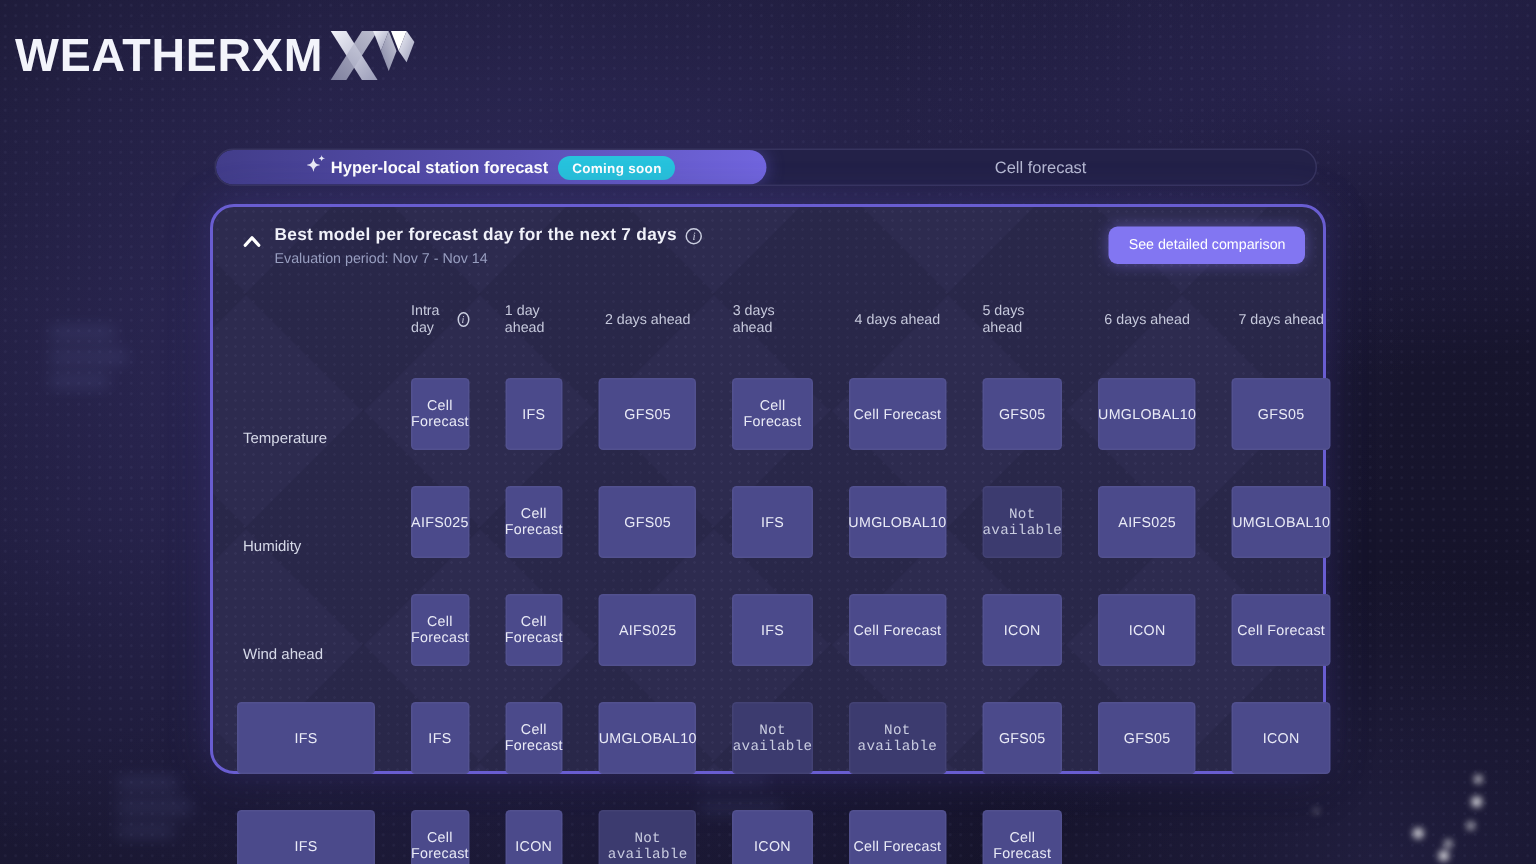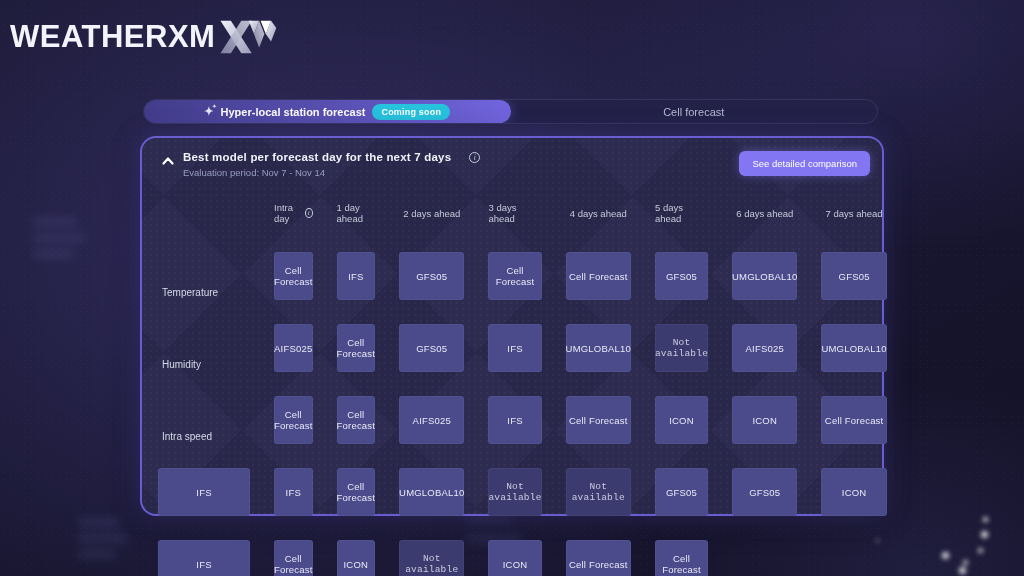--- a/index.html
+++ b/index.html
@@ -55,21 +55,21 @@
   .card::after{content:"";position:absolute;inset:0;border-radius:14px;pointer-events:none;opacity:.5;
     background-image:
       linear-gradient(45deg, rgba(22,21,44,.30) 25%, transparent 25.5%, transparent 74.5%, rgba(22,21,44,.30) 75%),
       linear-gradient(-45deg, rgba(22,21,44,.30) 25%, transparent 25.5%, transparent 74.5%, rgba(22,21,44,.30) 75%);
     background-size:156px 156px;background-position:100px 58px;}
   .card-inner{position:absolute;inset:0;z-index:2;}
 
   .card-header{position:absolute;left:18px;right:12px;top:13px;display:flex;align-items:flex-start;}
   .collapse-btn{width:16px;height:16px;margin-top:2px;cursor:pointer;display:flex;align-items:center;justify-content:center;}
   .titles{margin-left:7px;}
-  .title-line{display:flex;align-items:center;gap:18px;}
+  .title-line{display:flex;align-items:center;gap:6px;}
   .card-title{color:#f0f1f9;font-size:11.5px;font-weight:bold;letter-spacing:.2px;}
   .info-icon{width:11px;height:11px;border:1px solid #c9cddf;border-radius:50%;color:#c9cddf;
     font-size:7.5px;display:inline-flex;align-items:center;justify-content:center;
     font-family:"Liberation Serif",serif;font-style:italic;cursor:pointer;box-sizing:border-box;}
   .card-subtitle{color:#989ec0;font-size:9.5px;margin-top:4px;}
   .detail-btn{margin-left:auto;background:#8276f2;color:#ffffff;border:none;border-radius:6px;
     font-size:9.5px;font-weight:normal;padding:7px 13px;cursor:pointer;font-family:inherit;
     box-shadow:0 0 10px rgba(130,118,242,.45);}
 
   
@@ -190,21 +190,21 @@
         <div class="cell">AIFS025</div>
         <div class="cell">Cell Forecast</div>
         <div class="cell">GFS05</div>
         <div class="cell">IFS</div>
         <div class="cell">UMGLOBAL10</div>
         <div class="cell muted">Not available</div>
         <div class="cell">AIFS025</div>
         <div class="cell">UMGLOBAL10</div>
 
         <div class="rowlabel">
-            <span>Intra speed</span>
+            <span>Wind ahead</span>
           </div>
         <div class="cell">Cell Forecast</div>
         <div class="cell">Cell Forecast</div>
         <div class="cell">AIFS025</div>
         <div class="cell">IFS</div>
         <div class="cell">Cell Forecast</div>
         <div class="cell">ICON</div>
         <div class="cell">ICON</div>
         <div class="cell">Cell Forecast</div>
 

